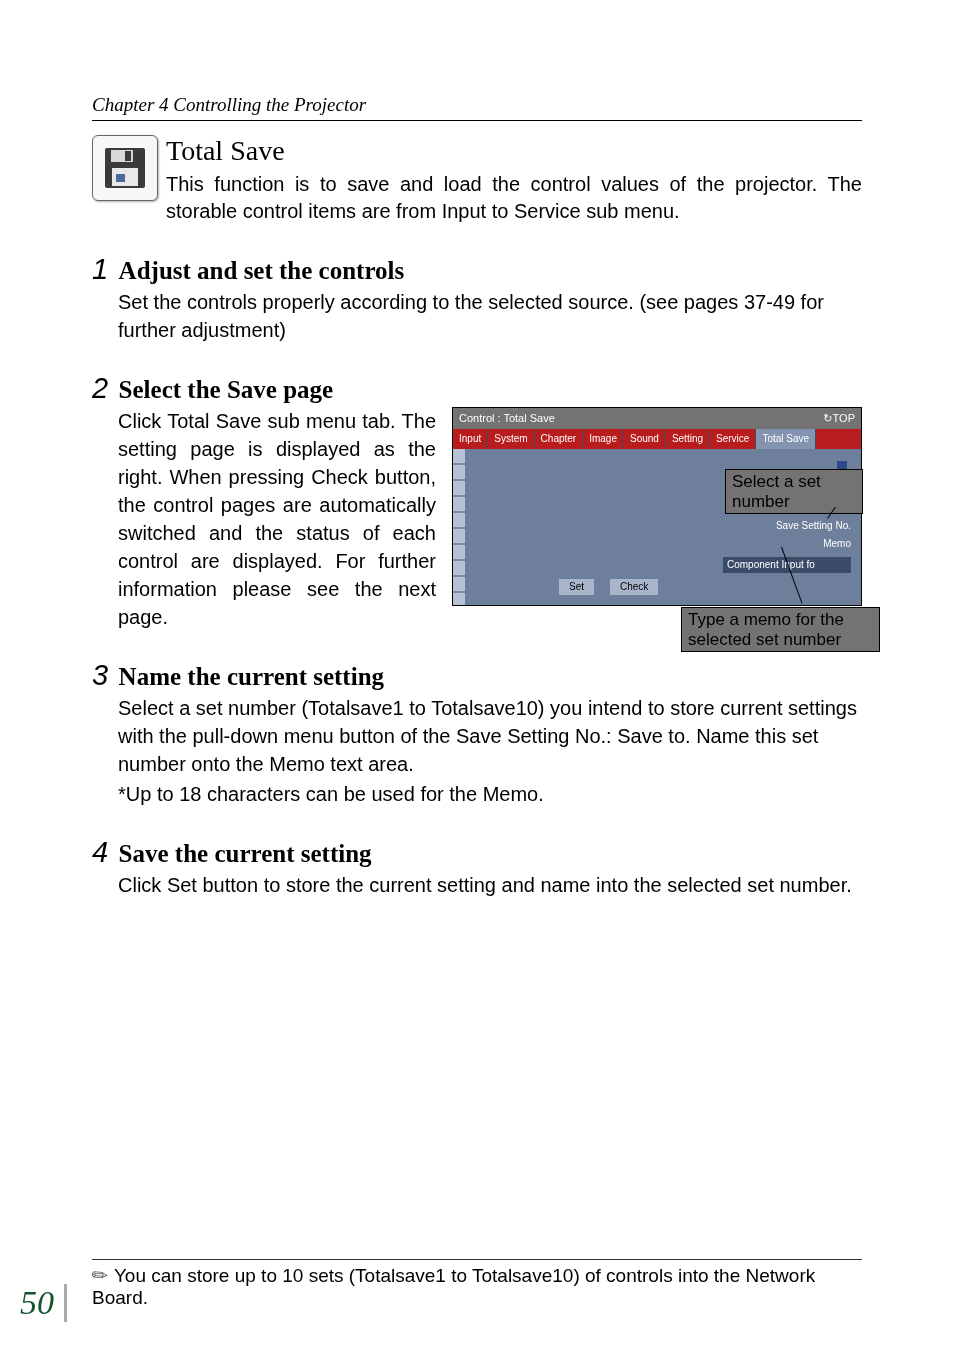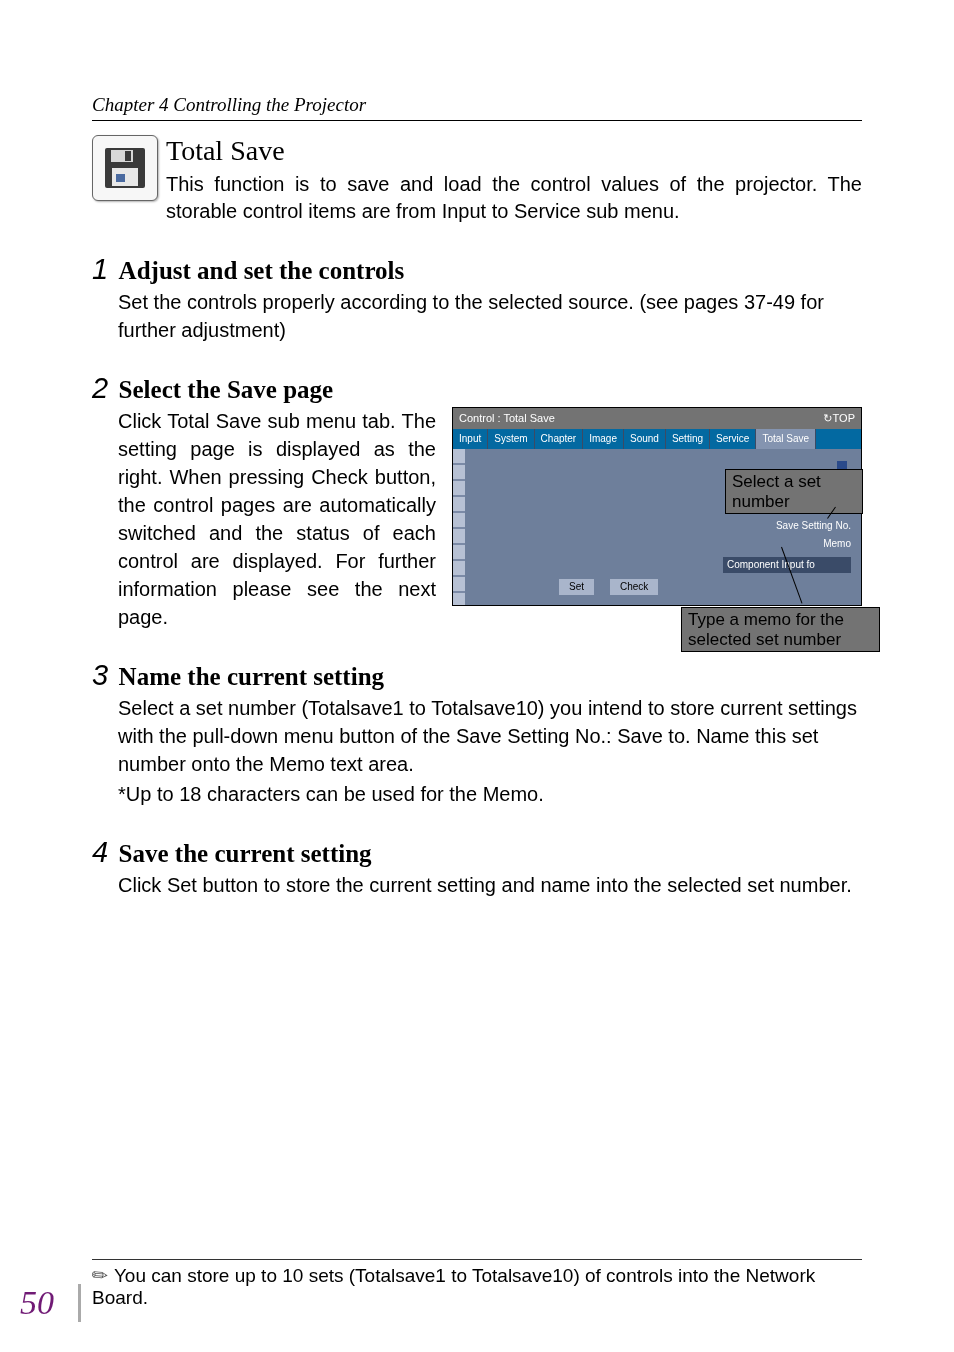--- a/index.html
+++ b/index.html
@@ -83,21 +83,21 @@
   position:relative;
 }
 .ctrl-title {
   background:#737373;
   padding:3px 6px;
   display:flex; justify-content:space-between;
 }
 .top-link { cursor:pointer; }
 .tabs {
   display:flex;
-  background:#0369a1;
+  background:#b91c1c;
 }
 .tab {
   font-size:10px;
   padding:3px 6px;
   border-right:1px solid #3d4a63;
 }
 .tab.active { background:#8494b0; }
 .ctrl-body {
   display:flex;
   min-height:118px;
@@ -128,22 +128,22 @@
 .lead-line { position:absolute; background:#000; width:1px; }
 .ll1 { top:100px; right:26px; height:14px; transform:rotate(35deg); transform-origin:top; }
 .ll2 { top:140px; right:80px; height:60px; transform:rotate(-20deg); transform-origin:top; }
 
 .footnote-sep { border-top:1px solid #333; margin-top:360px; }
 .footnote { font-size:19px; margin-top:4px; }
 .penc { display:inline-block; transform:rotate(-40deg); margin-right:6px; color:#555; }
 .pagenum {
   position:absolute; left:20px; bottom:30px;
   font-family:"Times New Roman", Times, serif;
-  font-style:italic; font-size:34px; color:#701a75;
-  border-right:3px solid #aaa; padding-right:24px;margin-top:7px;
+  font-style:italic; font-size:34px; color:#14532d;
+  border-right:3px solid #aaa; padding-right:10px;margin-top:7px;
 }
 </style>
 </head>
 <body>
 
 <div class="page">
   <div class="chapter-head">Chapter 4 Controlling the Projector</div>
 
   <div class="sect">
     <div class="save-icon-wrap">

